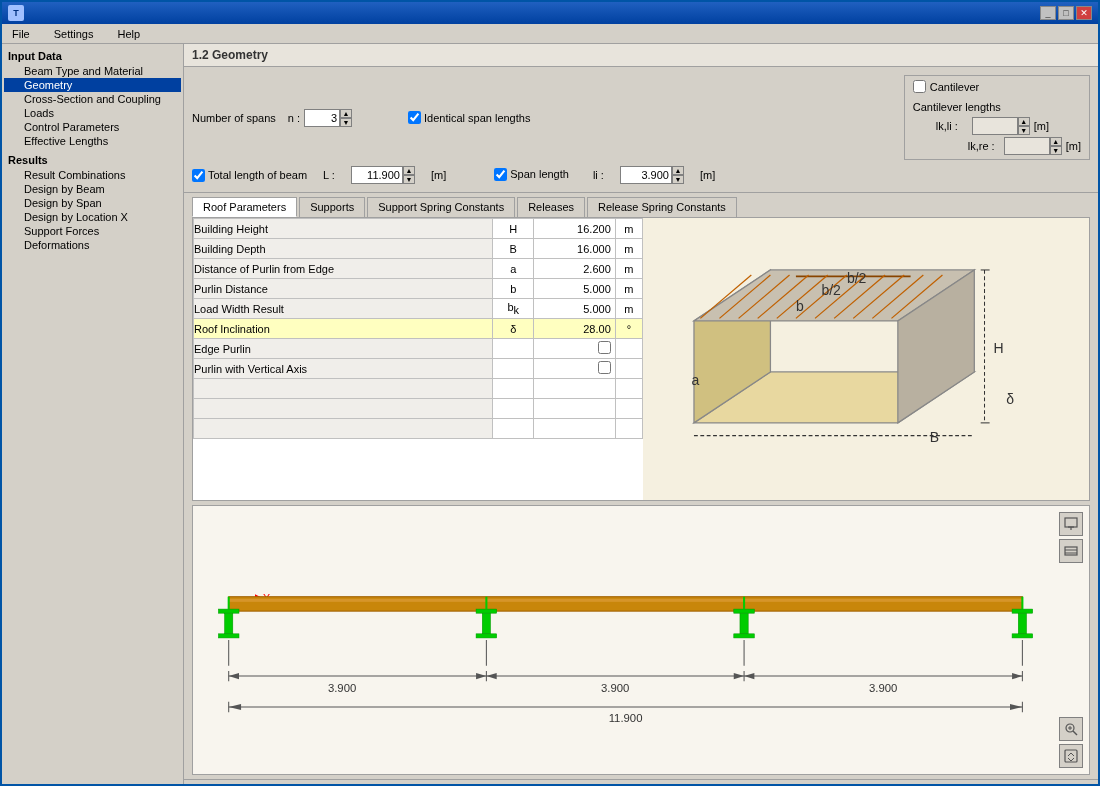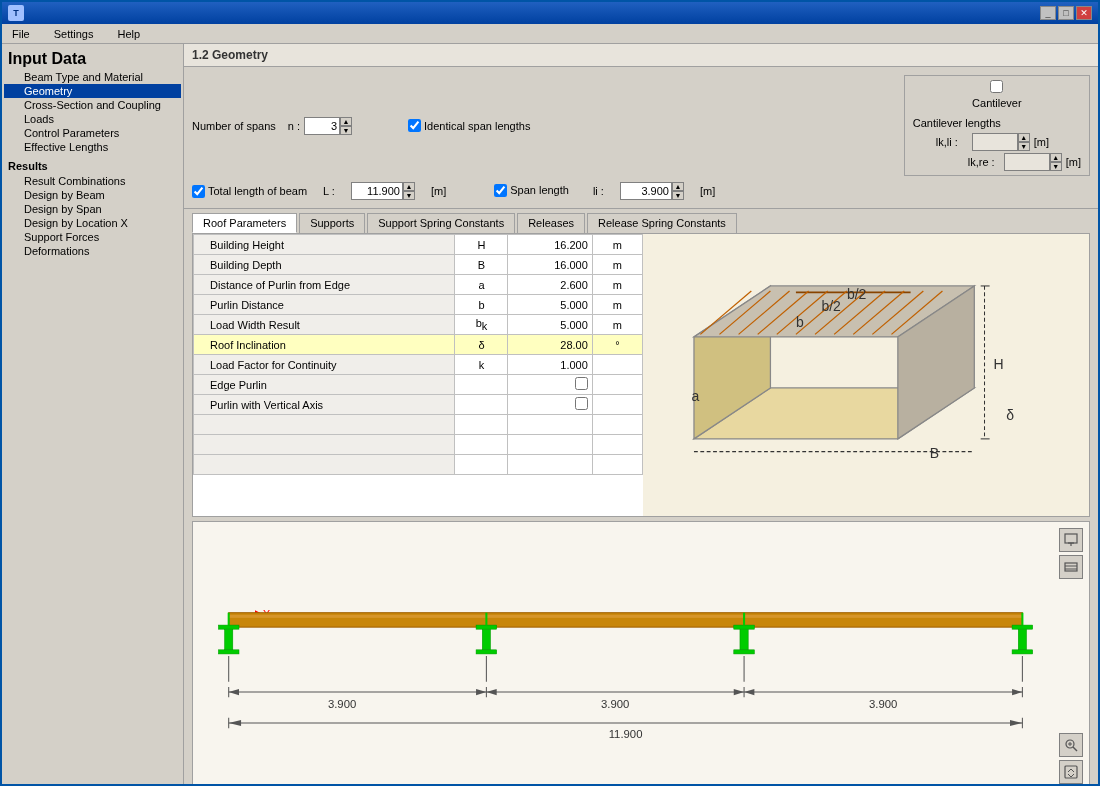--- a/index.html
+++ b/index.html
@@ -14,21 +14,21 @@
     .title-buttons { display: flex; gap: 2px; }
     .title-btn { width: 16px; height: 14px; background: #c0c0c0; border: 1px solid #888; cursor: pointer; display: flex; align-items: center; justify-content: center; font-size: 9px; color: #333; }
     .title-btn.close { background: #d04040; color: white; }
     
     .menu-bar { background: #d4d0c8; border-bottom: 1px solid #a0a0a0; padding: 2px 4px; display: flex; gap: 12px; height: 20px; align-items: center; }
     .menu-item { padding: 1px 6px; cursor: pointer; font-size: 11px; }
     
     .main-content { display: flex; flex: 1; overflow: hidden; }
     
     .sidebar { width: 182px; background: #d4d0c8; border-right: 1px solid #a0a0a0; padding: 4px 2px; overflow-y: auto; flex-shrink: 0; }
-    .sidebar-section-title { font-weight: bold; padding: 2px 4px; font-size: 16px; }
+    .sidebar-section-title { font-weight: bold; padding: 2px 4px; font-size: 11px; }
     .sidebar-item { padding: 1px 4px 1px 14px; cursor: pointer; font-size: 11px; color: #000; white-space: nowrap; }
     .sidebar-item.selected { background: #0040a0; color: white; }
     .sidebar-item.indent1 { padding-left: 20px; }
     .sidebar-results-title { font-weight: bold; padding: 2px 4px; font-size: 11px; margin-top: 4px; }
     
     .right-panel { flex: 1; display: flex; flex-direction: column; overflow: hidden; }
     
     .panel-title { background: #e8e4dc; border-bottom: 1px solid #a0a0a0; padding: 4px 8px; font-size: 12px; font-weight: bold; color: #333; }
     
     .geometry-top { padding: 8px; border-bottom: 1px solid #a0a0a0; background: #d4d0c8; }
@@ -37,29 +37,29 @@
     .spin-input { display: flex; align-items: center; }
     .spin-input input { width: 40px; height: 18px; border: 1px solid #808080; padding: 1px 2px; font-size: 11px; text-align: right; background: white; }
     .spin-input .spin-btns { display: flex; flex-direction: column; }
     .spin-btn { width: 12px; height: 9px; background: #d4d0c8; border: 1px solid #808080; cursor: pointer; display: flex; align-items: center; justify-content: center; font-size: 7px; line-height: 1; }
     .checkbox-group { display: flex; align-items: center; gap: 3px; }
     .checkbox-group input[type=checkbox] { margin: 0; }
     
     .geometry-row2 { display: flex; gap: 16px; margin-top: 6px; align-items: center; }
     
     .cantilever-box { border: 1px solid #a0a0a0; padding: 4px 8px; background: #d4d0c8; margin-left: auto; }
-    .cantilever-row { display: flex; align-items: center; gap: 4px; margin-bottom: 4px; flex-direction: column; }
+    .cantilever-row { display: flex; align-items: center; gap: 4px; margin-bottom: 4px; }
     
     .tabs-area { padding: 4px 8px 0; background: #d4d0c8; }
     .tabs { display: flex; gap: 0; }
     .tab { padding: 3px 10px; border: 1px solid #a0a0a0; border-bottom: none; background: #d4d0c8; cursor: pointer; font-size: 11px; margin-right: 2px; }
     .tab.active { background: white; border-bottom: 1px solid white; z-index: 1; position: relative; }
     
     .params-table { width: 100%; border-collapse: collapse; }
-    .params-table td { border: 1px solid #c0c0c0; padding: 2px 16px; font-size: 11px; height: 20px; }
+    .params-table td { border: 1px solid #c0c0c0; padding: 2px 0; font-size: 11px; height: 20px; }
     .params-table td:first-child { width: 220px; background: #f0eeea; }
     .params-table td:nth-child(2) { width: 30px; text-align: center; }
     .params-table td:nth-child(3) { width: 60px; text-align: right; padding-right: 4px; }
     .params-table td:nth-child(4) { width: 20px; text-align: center; }
     .value-input { width: 50px; border: none; background: transparent; text-align: right; font-size: 11px; }
     
     .bottom-buttons { padding: 6px 8px; border-top: 1px solid #a0a0a0; background: #d4d0c8; display: flex; align-items: center; gap: 6px; }
   </style>
 </head>
 <body>
@@ -243,26 +243,20 @@
                 <td><input class="value-input" value="5.000" style=""></td>
                 <td>m</td>
               </tr>
               <tr style="background:#8b5cf6;">
                 <td style="background:#ffffc0;">Roof Inclination</td>
                 <td style="background:#ffffc0;">δ</td>
                 <td style="background:#ffffc0;"><input class="value-input" value="28.00" style="background: rgb(255, 255, 192);"></td>
                 <td style="background:#ffffc0;">°</td>
               </tr>
               <tr>
-                <td>Load Factor for Continuity</td>
-                <td>k</td>
-                <td><input class="value-input" value="1.000" style=""></td>
-                <td></td>
-              </tr>
-              <tr>
                 <td>Edge Purlin</td>
                 <td></td>
                 <td><input type="checkbox" style=""></td>
                 <td></td>
               </tr>
               <tr>
                 <td>Purlin with Vertical Axis</td>
                 <td></td>
                 <td><input type="checkbox" style=""></td>
                 <td></td>

